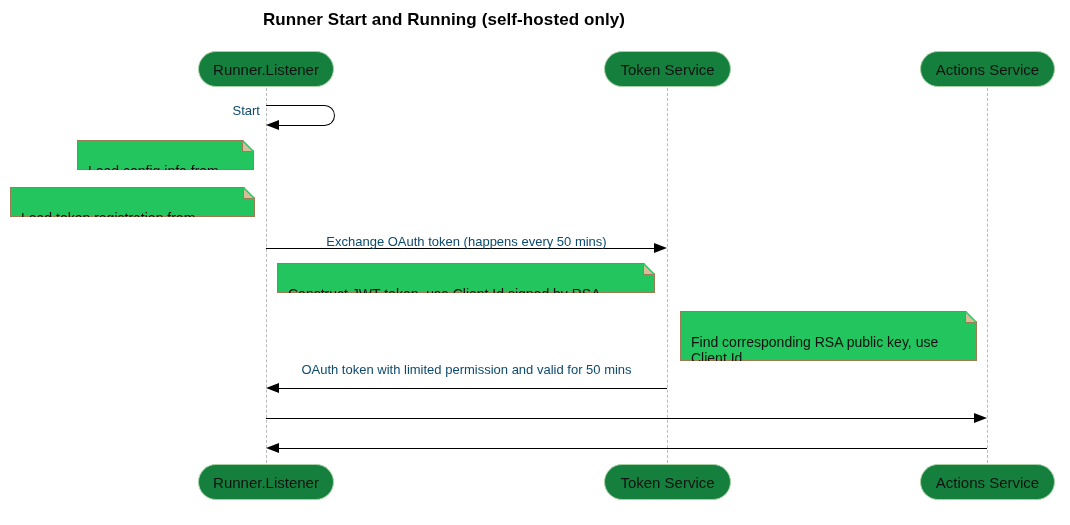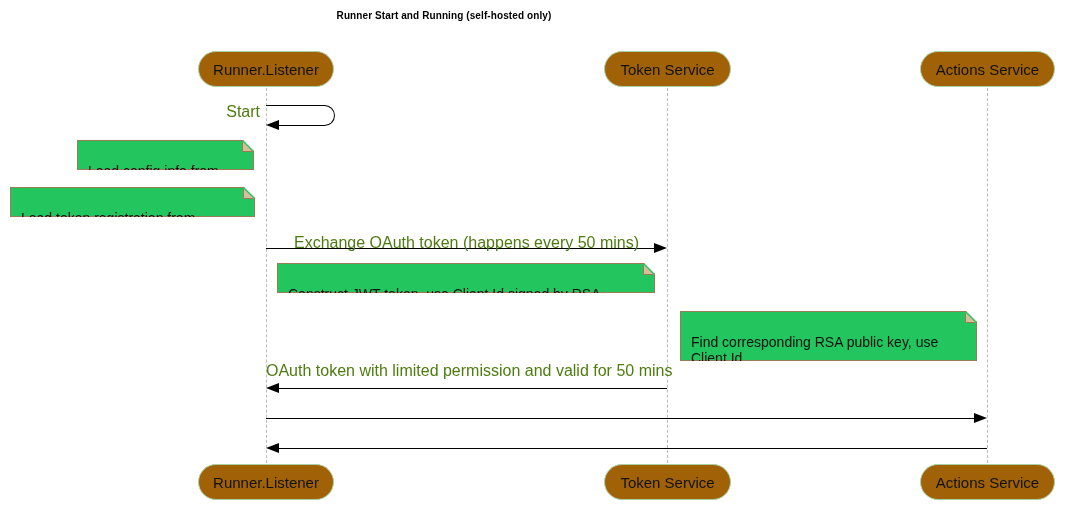--- a/index.html
+++ b/index.html
@@ -18,36 +18,36 @@
   #diagram {
     position: absolute;
     inset: 0;
   }
   .title {
     position: absolute;
     left: 0;
     top: 10px;
     width: 888px;
     text-align: center;
-    font-size: 10px;
+    font-size: 17px;
     font-weight: bold;
     color: #000000;
     letter-spacing: 0.1px;
   }
   .lifeline {
     position: absolute;
     width: 0;
     border-left: 1.5px dashed #b9bbb9;
     top: 88px;
     height: 375px;
   }
   .participant {
     position: absolute;
     height: 36px;
-    background: #a16207;
+    background: #15803d;
     border: 1px solid #a8d1a3;
     border-radius: 18px;
     display: flex;
     align-items: center;
     justify-content: center;
     font-size: 15px;
     color: #111111;
     box-sizing: border-box;
     white-space: nowrap;
   }
@@ -90,22 +90,22 @@
     border-bottom: 5.5px solid transparent;
     border-left: 13px solid #000000;
   }
   .arrowhead.left {
     border-top: 5.5px solid transparent;
     border-bottom: 5.5px solid transparent;
     border-right: 13px solid #000000;
   }
   .msg-label {
     position: absolute;
-    font-size: 16px;
-    color: #4d7c0f;
+    font-size: 13px;
+    color: #0c4a6e;
     white-space: nowrap;
     text-align: center;
   }
   .selfloop {
     position: absolute;
   }
   .selfloop .top {
     position: absolute;
     left: 0;
     top: 0;

